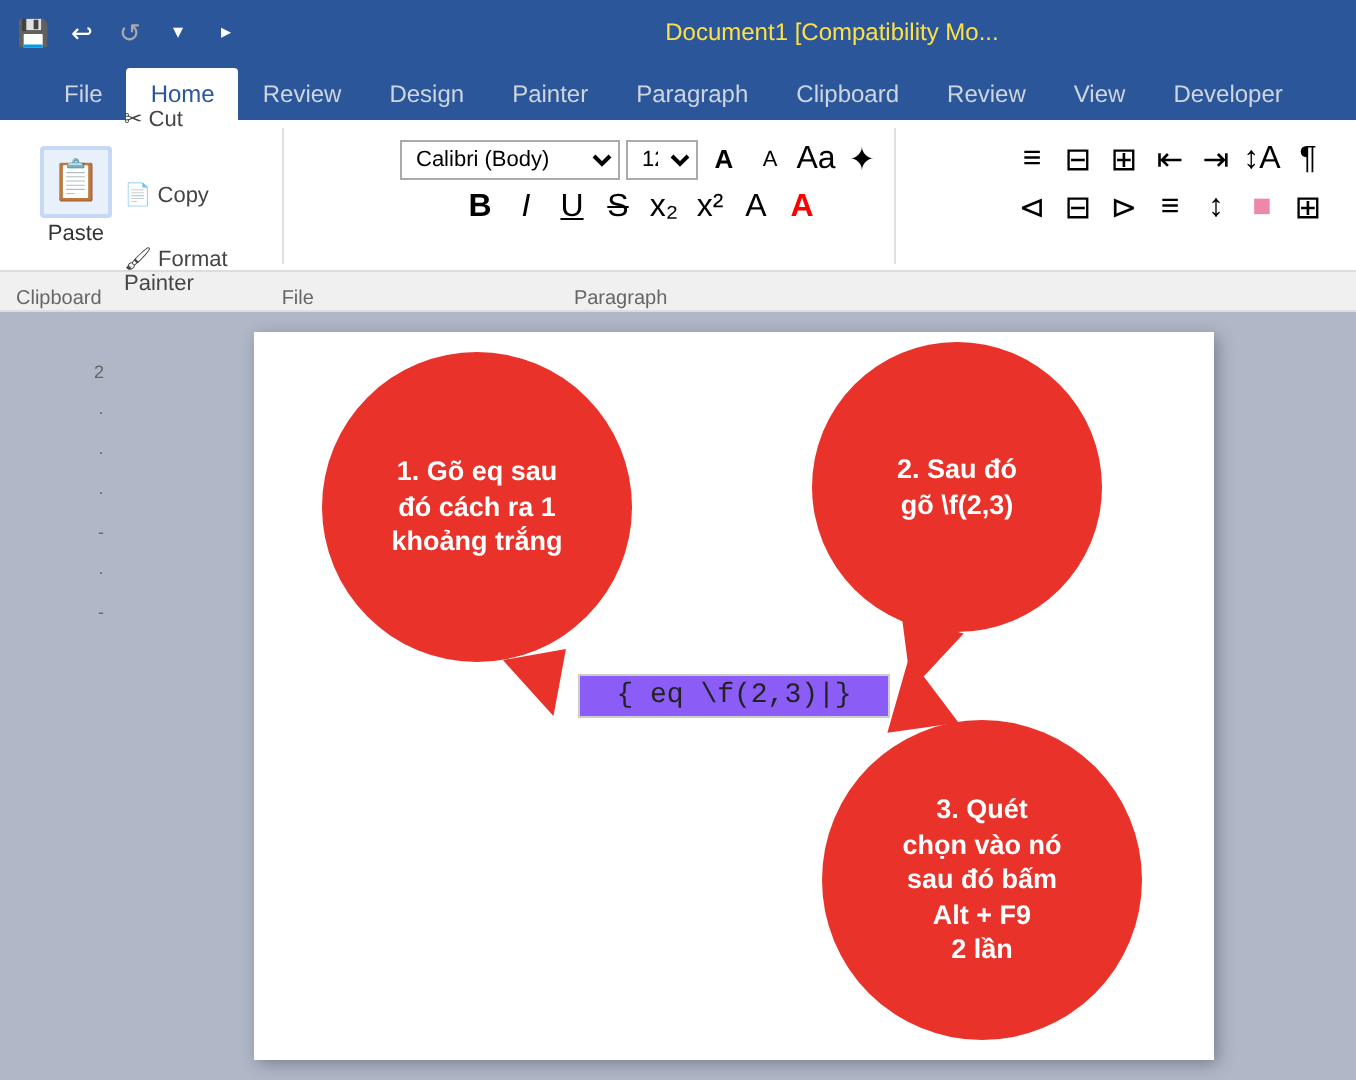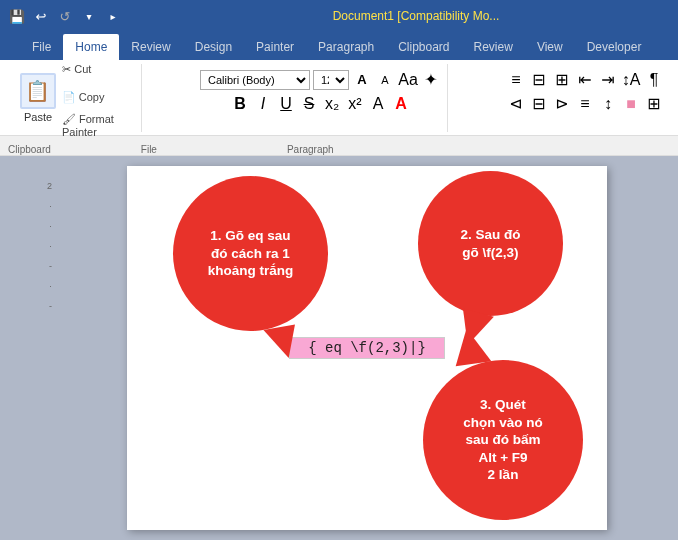--- a/index.html
+++ b/index.html
@@ -93,21 +93,21 @@
       color: #2b579a;
     }
     .paste-label {
       font-size: 11px;
       color: #333;
       margin-top: 2px;
     }
     .small-btns {
       display: flex;
       flex-direction: column;
-      gap: 10px;
+      gap: 20px;
       margin-right: 4px;
     }
     .small-btn {
       font-size: 11px;
       color: #444;
       cursor: pointer;
       display: flex;
       align-items: center;
       gap: 2px;
       height: 18px;
@@ -198,30 +198,30 @@
       display: flex;
       align-items: center;
       justify-content: center;
     }
 
     
     .field-code {
       font-family: 'Courier New', monospace;
       font-size: 14px;
       color: #222;
-      background: #f9a8d4;
+      background: #8b5cf6;
       border: 1px solid #ccc;
       padding: 2px 18px;
       display: inline-block;
     }
 
     
     .bubbles-overlay {
       position: absolute;
-      top: 0; left: 16px;
+      top: 0; left: 4px;
       width: 100%; height: 100%;
       pointer-events: none;
     }
 
     .bubble {
       position: absolute;
       background: #e8322a;
       border-radius: 50%;
       display: flex;
       align-items: center;

